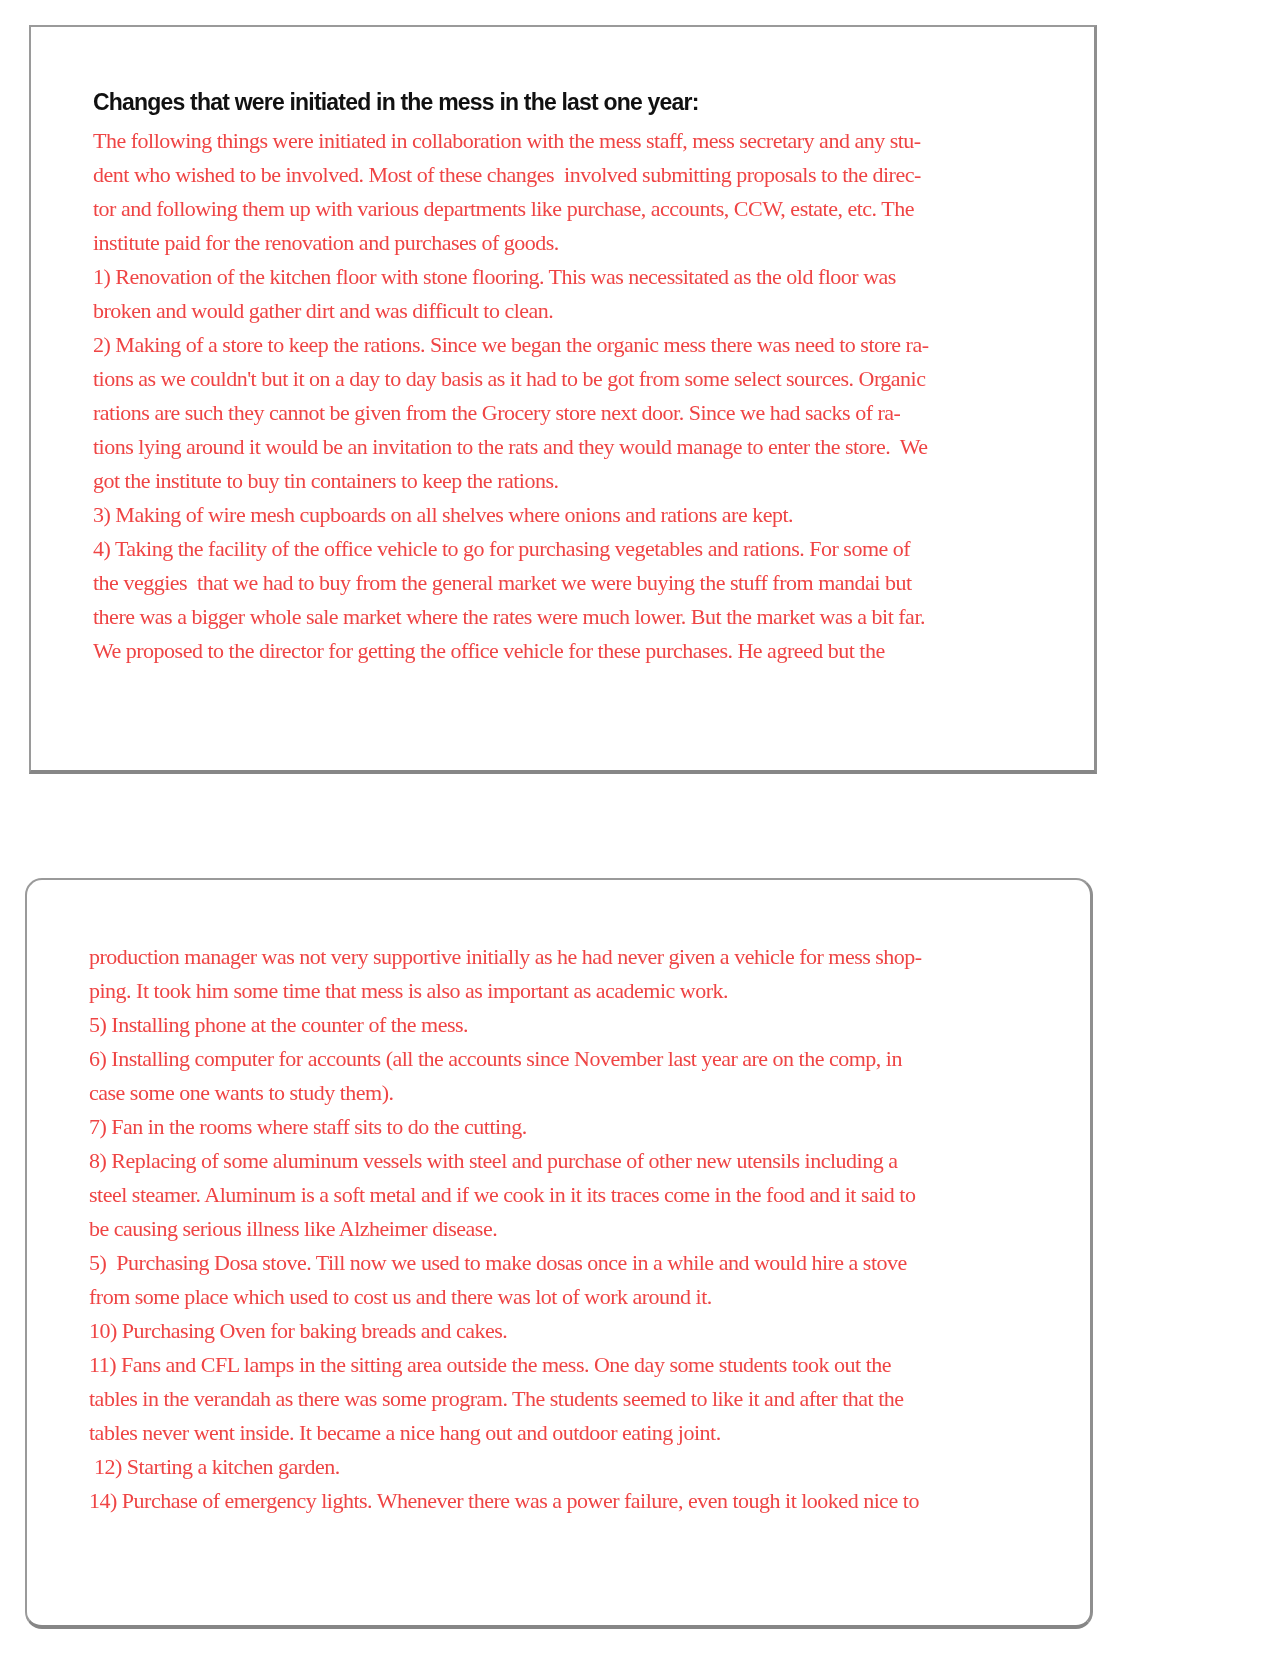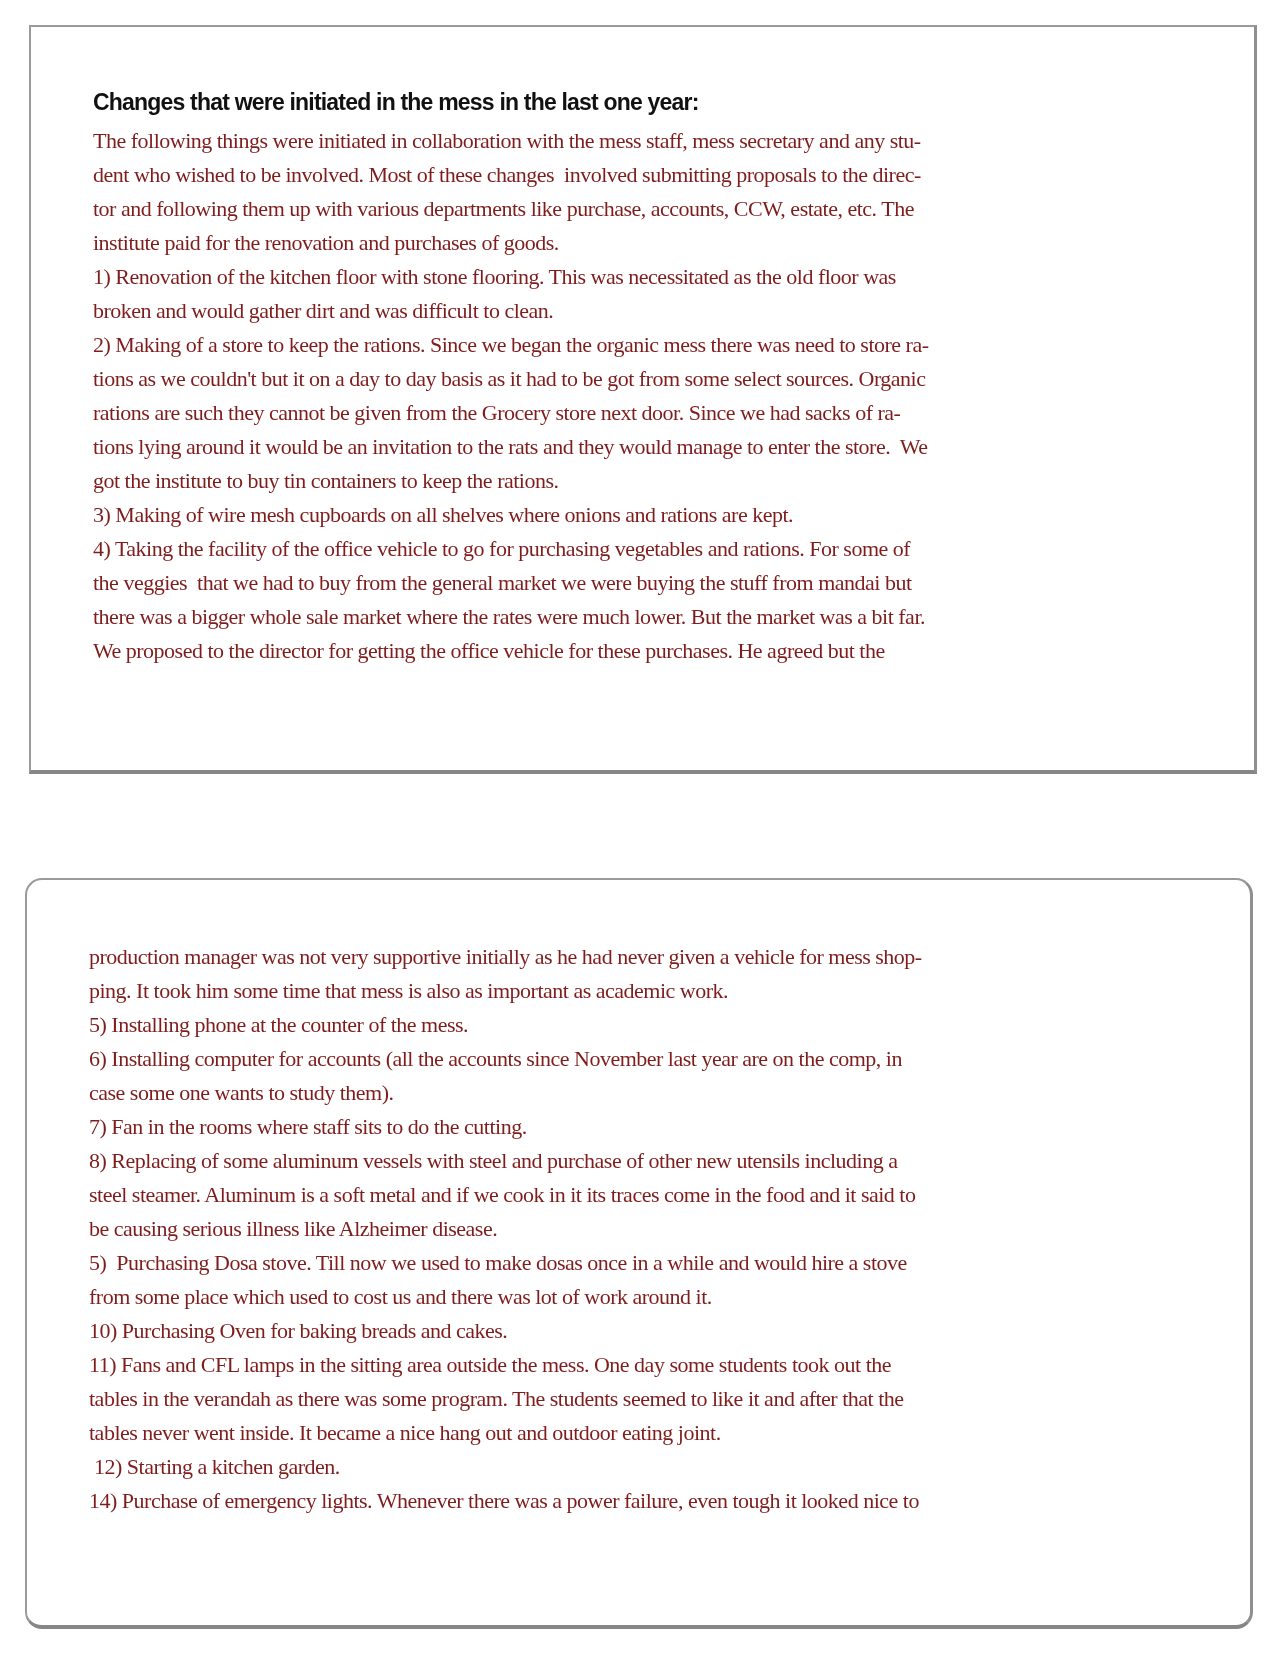--- a/index.html
+++ b/index.html
@@ -11,21 +11,21 @@
     width: 1280px;
     height: 1656px;
     position: relative;
     overflow: hidden;
     font-family: "Liberation Serif", serif;
     color: #1c1c1c;
   }
   .page {
     position: absolute;
     box-sizing: border-box;
-    width: 1228px;
+    width: 1068px;
     background: #ffffff;
     border: 2px solid #9a9a9a;
     border-right: 3px solid #8f8f8f;
     border-bottom: 4px solid #868686;
   }
   .page-1 {
     left: 29px;
     top: 25px;
     height: 749px;
   }
@@ -49,21 +49,21 @@
     letter-spacing: -0.8px;
     line-height: 34px;
     color: #111111;
     white-space: pre;
   }
   .body-lines .line {
     font-size: 22px;
     line-height: 34px;
     letter-spacing: -0.5px;
     white-space: pre;
-    color: #7f1d1d;
+    color: #ef4444;
   }
 </style>
 </head>
 <body>
 
 <section class="page page-1">
   <div class="content">
     <h1 class="heading">Changes that were initiated in the mess in the last one year:</h1>
     <div class="body-lines">
         <div class="line">The following things were initiated in collaboration with the mess staff, mess secretary and any stu-</div>

